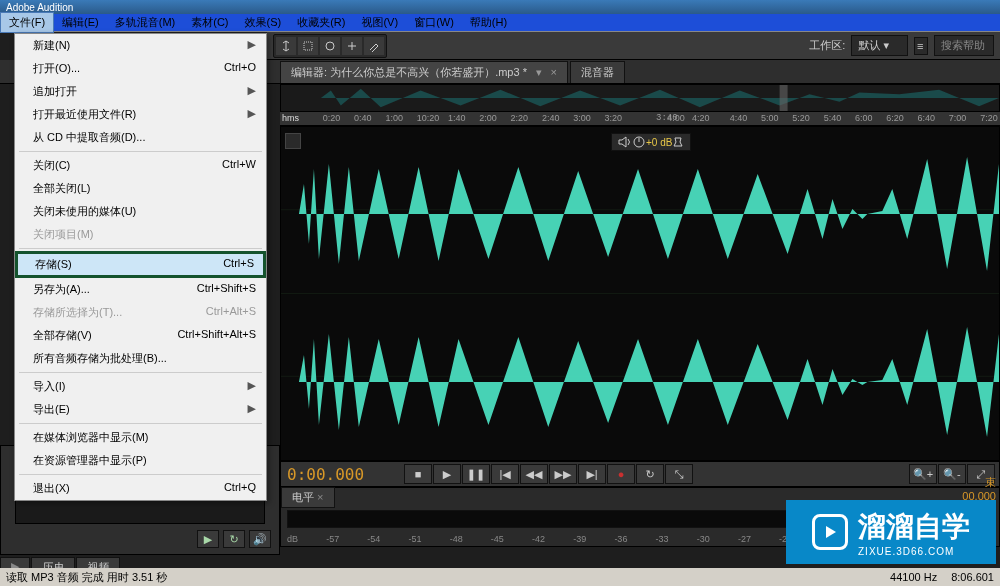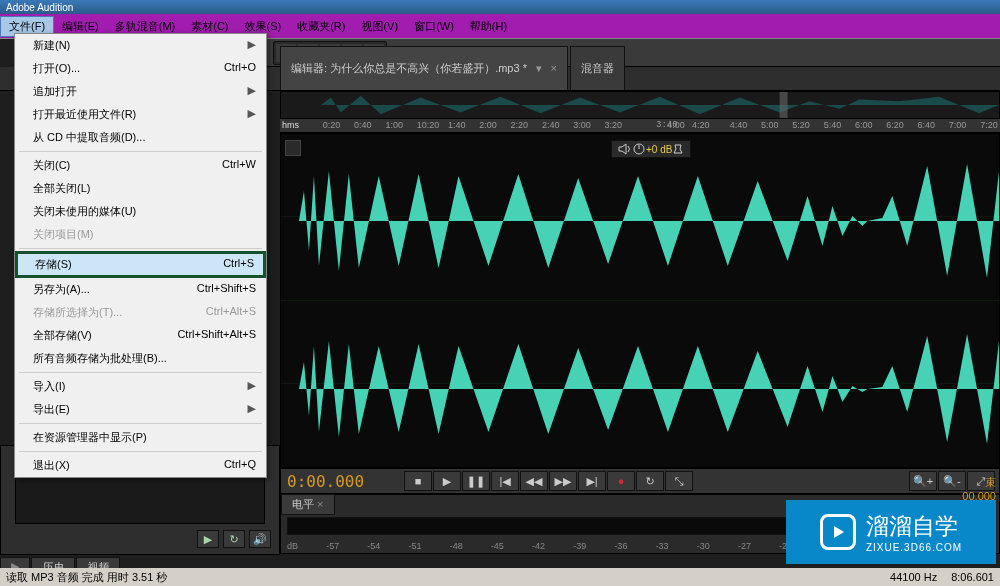--- a/index.html
+++ b/index.html
@@ -1,40 +1,40 @@
 <!DOCTYPE html>
 <html><head>
 <meta charset="utf-8">
 <style>
 * { margin: 0; padding: 0; box-sizing: border-box; font-family: "Microsoft YaHei", Arial, sans-serif; }
 body { width: 1000px; height: 586px; background: #1e1e1e; color: #ccc; font-size: 11px; overflow: hidden; position: relative; }
 
 .titlebar { height: 14px; background: linear-gradient(#3a7ab8, #2a5a8a); display: flex; align-items: center; padding-left: 6px; color: #fff; font-size: 10px; }
 
-.menubar { height: 25px; background: #a21caf; display: flex; align-items: center; border-bottom: 1px solid #888; }
+.menubar { height: 18px; background: #1d4ed8; display: flex; align-items: center; border-bottom: 1px solid #888; }
 .menubar-item { padding: 2px 8px; color: #000; font-size: 11px; cursor: default; }
 .menubar-item:first-child { background: #a8c8e8; border: 1px solid #4a7ab8; }
 
 .dropdown { position: absolute; top: 33px; left: 14px; width: 253px; background: #f0f0f0; border: 1px solid #888; box-shadow: 2px 2px 6px rgba(0,0,0,0.4); z-index: 1000; }
 .dropdown-item { display: flex; justify-content: space-between; padding: 4px 10px 4px 18px; color: #000; font-size: 11px; cursor: default; }
 .dropdown-item.hover { background: #cde6f7; border: 3px solid #14532d; padding: 3px 9px 3px 17px; }
 .dropdown-item.disabled { color: #999; }
 .dropdown-item .arrow { color: #555; }
 .dropdown-sep { height: 1px; background: #ccc; margin: 2px 4px; }
 
 .toolbar { height: 28px; background: #3a3a3a; display: flex; align-items: center; padding: 0 6px; gap: 8px; border-bottom: 1px solid #000; margin-left: 267px; }
 .tool-group { display: flex; gap: 2px; background: #2a2a2a; padding: 2px; border: 1px solid #111; border-radius: 2px; }
 .tool-btn { width: 20px; height: 18px; background: #3a3a3a; display: flex; align-items: center; justify-content: center; color: #aaa; font-size: 11px; }
 .tool-btn svg { width: 12px; height: 12px; }
 .workspace-area { margin-left: auto; display: flex; align-items: center; gap: 6px; color: #ccc; font-size: 11px; }
 .workspace-select { background: #2a2a2a; border: 1px solid #111; padding: 2px 18px 2px 6px; color: #ccc; font-size: 11px; }
 .search-help { background: #2a2a2a; border: 1px solid #111; padding: 2px 6px; color: #888; font-size: 11px; width: 60px; }
 
 .tab-row { height: 24px; background: #2e2e2e; display: flex; align-items: flex-end; padding-left: 280px; gap: 2px; border-bottom: 1px solid #000; }
-.tab { background: #3a3a3a; color: #ccc; padding: 14px 10px; font-size: 11px; border: 1px solid #111; border-bottom: none; position: relative; }
+.tab { background: #3a3a3a; color: #ccc; padding: 3px 10px; font-size: 11px; border: 1px solid #111; border-bottom: none; position: relative; }
 .tab.active { background: #444; }
 .tab .dirty { color: #ccc; }
 .tab .chev { margin-left: 6px; color: #999; }
 .tab .close { margin-left: 6px; color: #999; }
 
 .waveform-overview { height: 28px; background: #252525; margin-left: 280px; border: 1px solid #000; position: relative; overflow: hidden; }
 .wave-mini-line { position: absolute; top: 0; width: 100%; height: 100%; }
 .wave-mini-fill { fill: #1a4a4a; }
 
 .ruler { height: 14px; background: #333; margin-left: 280px; border-bottom: 1px solid #000; display: flex; position: relative; color: #999; font-size: 9px; }
@@ -70,21 +70,21 @@
 .lp-btn { width:22px; height:18px; background:#3a3a3a; border:1px solid #111; display:flex; align-items:center; justify-content:center; color:#a8d8a8; }
 .left-tab { background:#3a3a3a; padding:2px 10px; font-size:11px; color:#ccc; border:1px solid #111; }
 
 .statusbar { position: absolute; bottom: 0; left: 0; right: 0; height: 18px; background: #d4d0c8; color: #000; font-size: 11px; display: flex; align-items: center; padding: 0 6px; }
 .status-right { margin-left: auto; display: flex; gap: 14px; }
 
 .watermark { position:absolute; right:4px; bottom:22px; width:210px; height:64px; background:#0888c8; display:flex; align-items:center; justify-content:center; gap:10px; z-index:500; }
 .watermark .wlogo { width:36px; height:36px; border:3px solid #fff; border-radius:8px; display:flex; align-items:center; justify-content:center; }
 .watermark .wlogo svg { width:18px; height:18px; }
 .watermark .wtext { color:#fff; }
-.watermark .wtext .big { font-size:23px; font-weight:normal; }
+.watermark .wtext .big { font-size:28px; font-weight:bold; }
 .watermark .wtext .small { font-size:10px; letter-spacing:1px; }
 
 .selection-info { position:absolute; right:4px; top:475px; width:80px; color:#d89828; font-size:11px; text-align:right; z-index:400;}
 </style>
 </head>
 <body>
 
 <div class="titlebar">
   <span>Adobe Audition</span>
 </div>
@@ -164,20 +164,24 @@
     <div class="dropdown-item">
       <span>导入(I)</span>
       <span class="arrow">▶</span>
     </div>
     <div class="dropdown-item">
       <span>导出(E)</span>
       <span class="arrow">▶</span>
     </div>
     <div class="dropdown-sep"></div>
     <div class="dropdown-item">
+      <span>在媒体浏览器中显示(M)</span>
+      <span></span>
+    </div>
+    <div class="dropdown-item">
       <span>在资源管理器中显示(P)</span>
       <span></span>
     </div>
     <div class="dropdown-sep"></div>
     <div class="dropdown-item">
       <span>退出(X)</span>
       <span>Ctrl+Q</span>
     </div>
   </div>
 
@@ -201,20 +205,26 @@
     <div class="tool-btn">
         <svg viewBox="0 0 12 12">
           <path d="M2 6 L10 6 M6 2 L6 10" stroke="#ccc"></path>
         </svg>
       </div>
     <div class="tool-btn">
         <svg viewBox="0 0 12 12">
           <path d="M2 10 L8 4 L10 6 L4 12" stroke="#ccc" fill="none"></path>
         </svg>
       </div>
+  </div>
+  <div class="workspace-area">
+    <span>工作区:</span>
+    <div class="workspace-select"><span>默认</span> ▾</div>
+    <div class="workspace-select" style="width:14px;padding:2px">≡</div>
+    <div class="search-help" placeholder="搜索帮助"><span style="color:#888">搜索帮助</span></div>
   </div>
 </div>
 
 <div class="tab-row">
   <div class="tab active">
     <span>编辑器:</span>
     <span>为什么你总是不高兴（你若盛开）.mp3</span>
     <span class="dirty">*</span>
     <span class="chev">▾</span>
     <span class="close">×</span>

